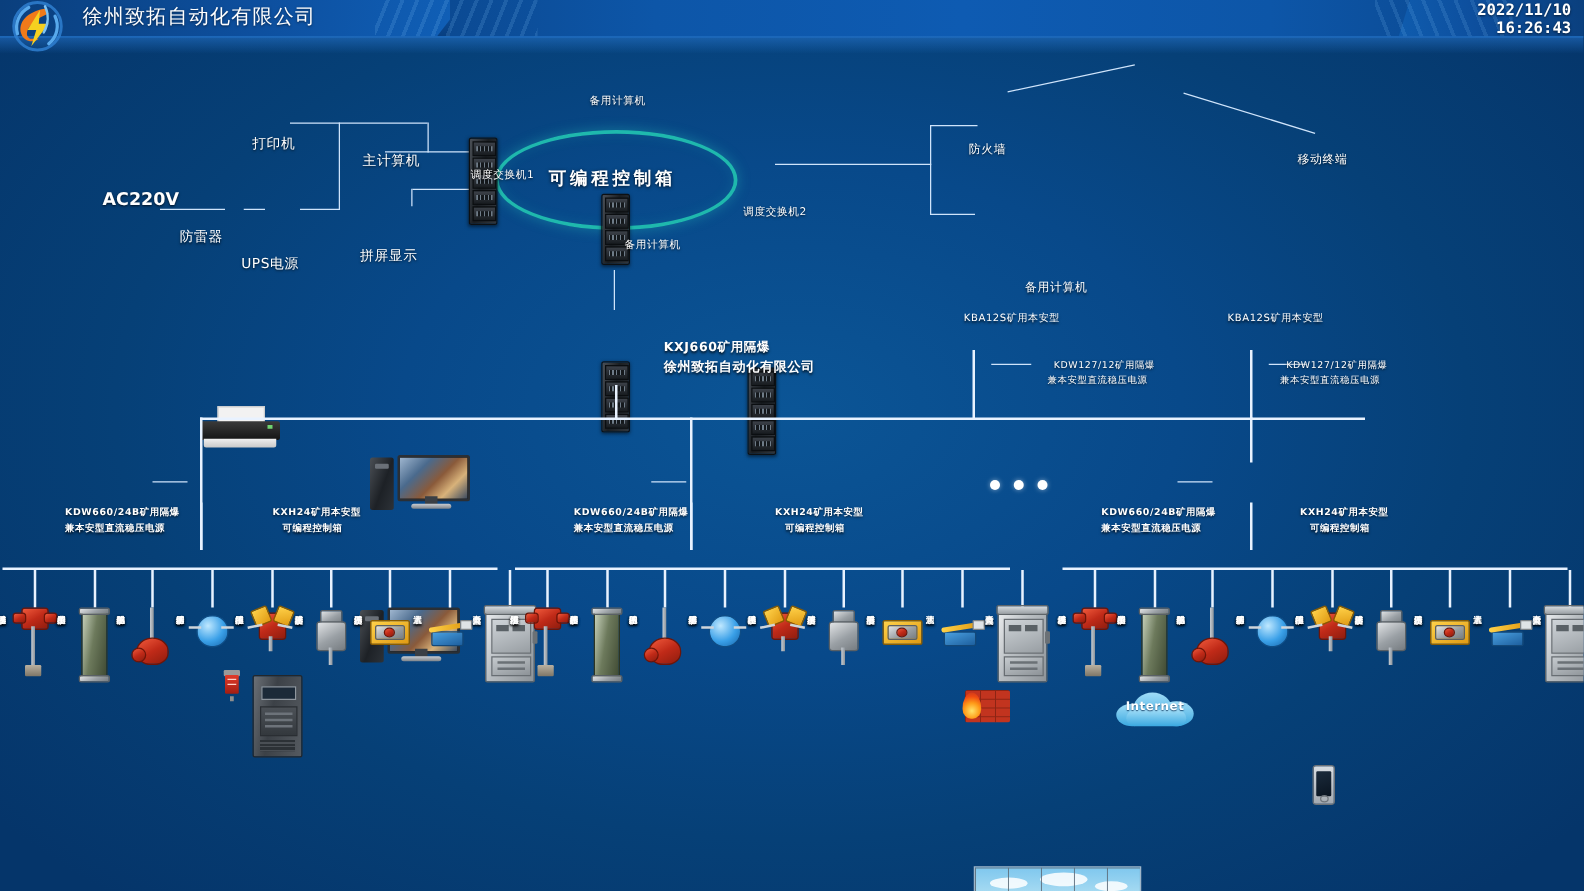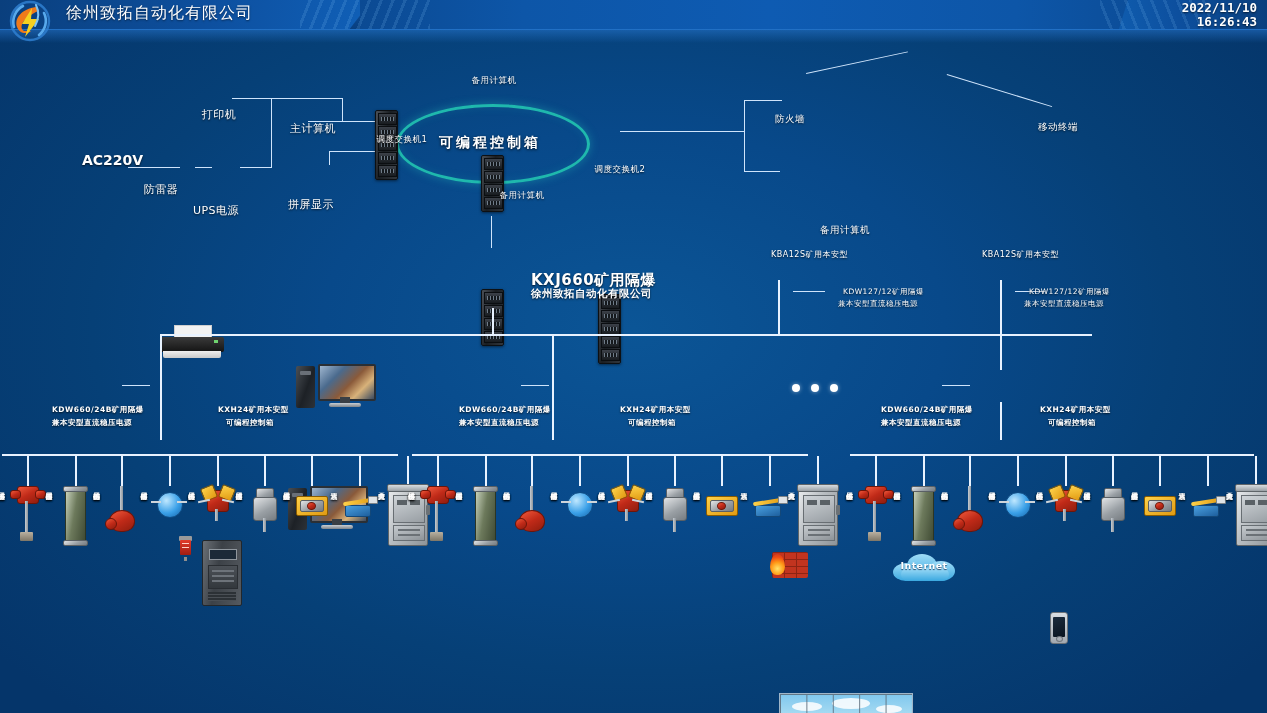--- a/index.html
+++ b/index.html
@@ -357,21 +357,21 @@
 
   <div class="node wall" style="left:779px;top:137px;">
     <div class="sky-cloud" style="left:12px;top:8px;width:30px;height:9px;"></div>
     <div class="sky-cloud" style="left:52px;top:4px;width:38px;height:11px;"></div>
     <div class="sky-cloud" style="left:96px;top:11px;width:26px;height:8px;"></div>
 
     <div class="grid"></div>
   </div>
   <div class="lbl c" style="left:845px;top:224px;font-size:9.5px;">备用计算机</div>
 
-  <div class="lbl bold" style="left:531px;top:271px;font-size:15px;">KXJ660矿用隔爆</div>
+  <div class="lbl bold" style="left:531px;top:271px;font-size:10px;">KXJ660矿用隔爆</div>
   <div class="lbl bold" style="left:531px;top:287px;font-size:10.5px;">徐州致拓自动化有限公司</div>
 
   <div class="vline" style="left:492px;top:308px;height:27px;"></div>
 
   <div class="vline" style="left:778px;top:280px;height:56px;"></div>
   <div class="vline" style="left:1000px;top:280px;height:56px;"></div>
 
   <div class="lbl" style="left:771px;top:249px;font-size:8px;">KBA12S矿用本安型</div>
   <div class="thinline h" style="left:793px;top:291px;width:32px;"></div>
 

